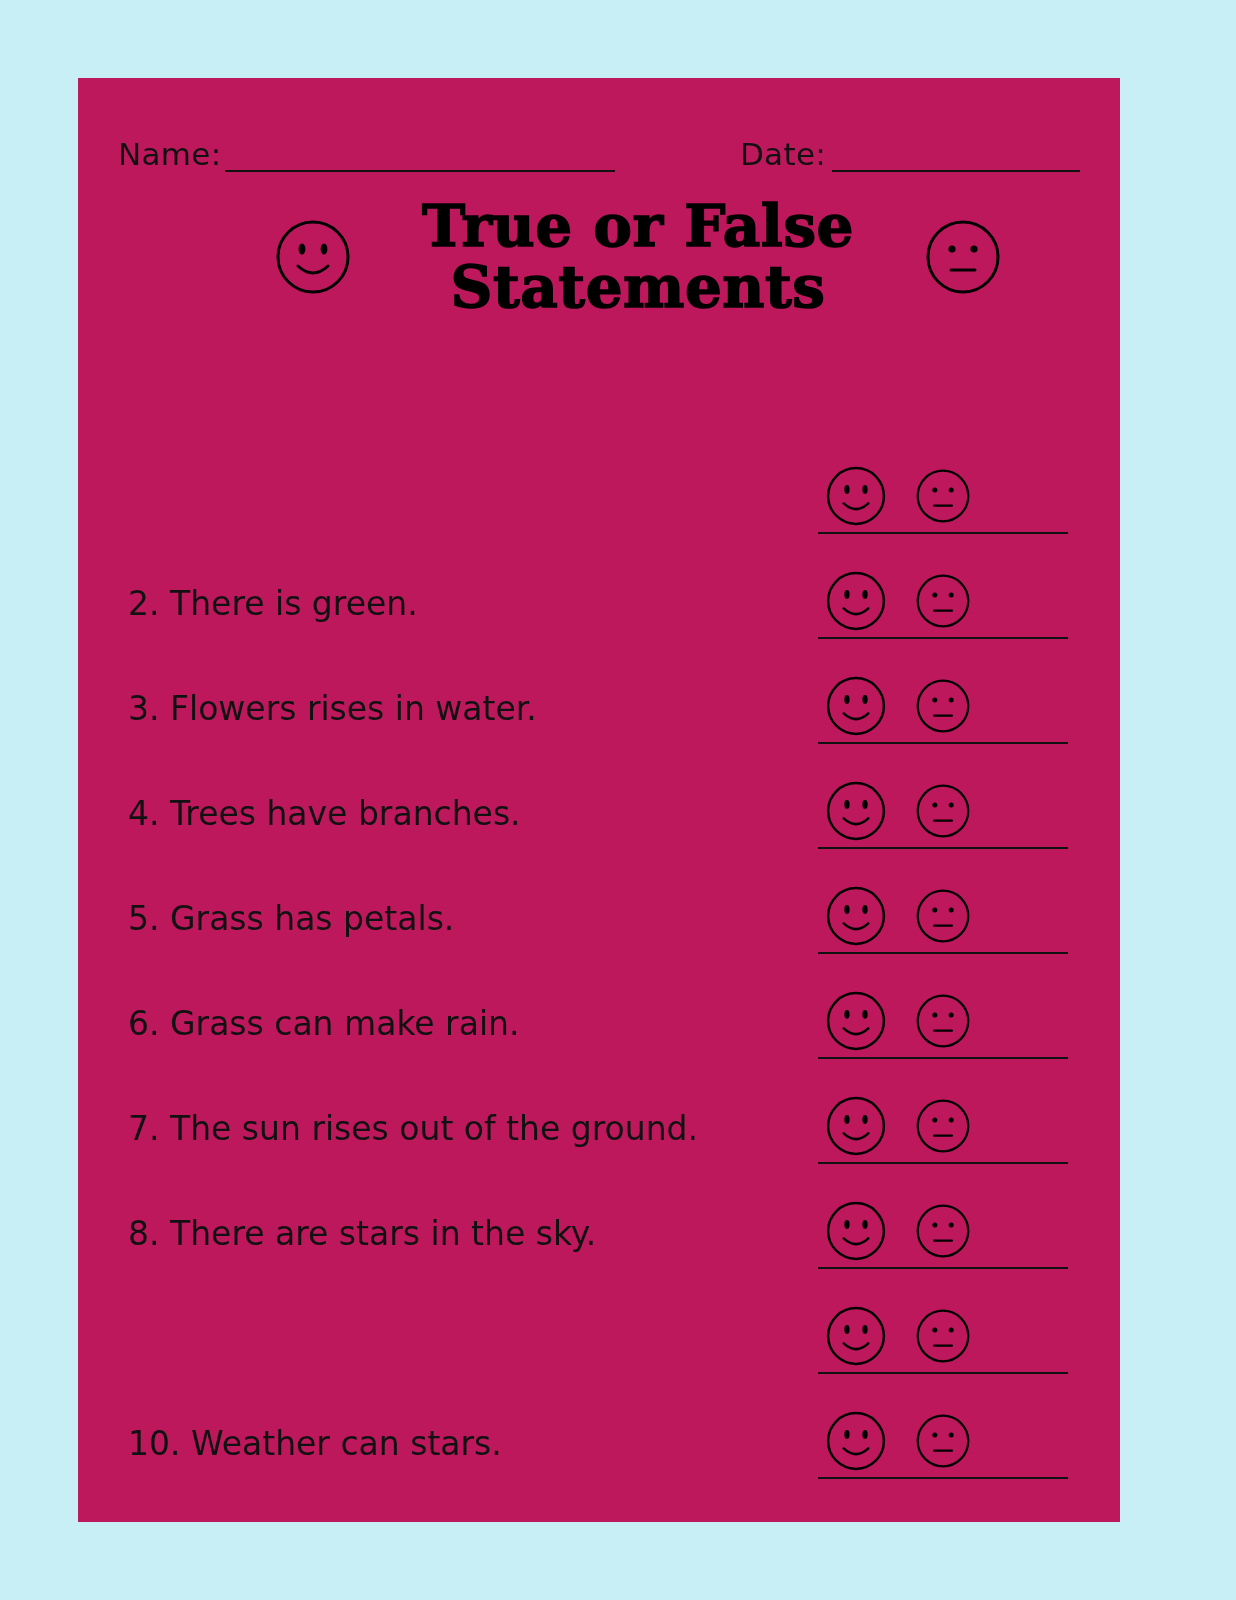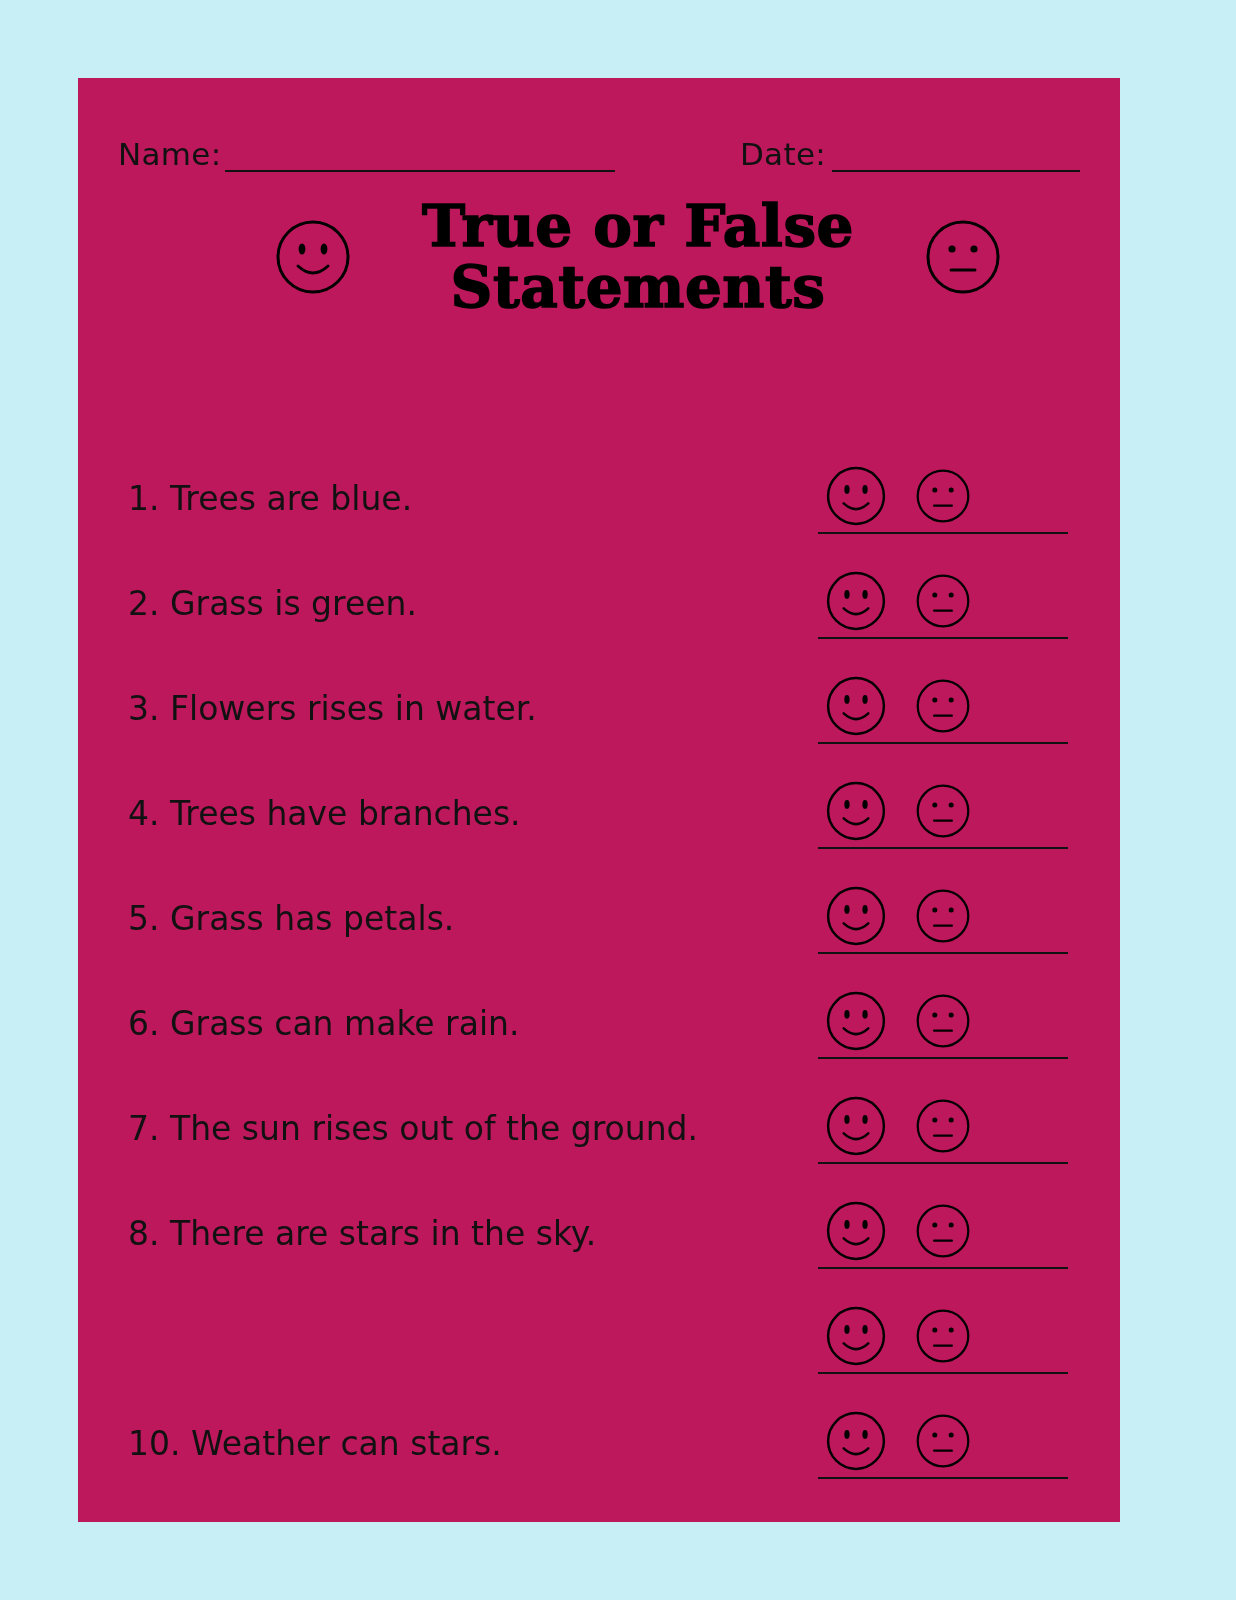--- a/index.html
+++ b/index.html
@@ -167,24 +167,20 @@
           <circle cx="50" cy="31" r="3.6" fill="#000"></circle>
           <line x1="27" y1="52" x2="51" y2="52" stroke="#000" stroke-width="3" stroke-linecap="round"></line>
         </svg>
       </span>
     </div>
 
 
     <div class="list">
 
       <div class="row">
-        <div class="q-text">
-          <span class="q-num">1.</span>
-          <span>Trees are blue.</span>
-        </div>
         <div class="answer">
           <div class="answer-faces">
             <span class="face">
               <svg width="64" height="64" viewBox="0 0 78 78">
                   <circle cx="39" cy="39" r="34" fill="none" stroke="#000" stroke-width="3"></circle>
                   <ellipse cx="28" cy="31" rx="3.2" ry="5.4" fill="#000"></ellipse>
                   <ellipse cx="50" cy="31" rx="3.2" ry="5.4" fill="#000"></ellipse>
                   <path d="M24 48 Q39 62 54 48" fill="none" stroke="#000" stroke-width="3" stroke-linecap="round"></path>
                 </svg>
             </span>
@@ -197,21 +193,21 @@
                 </svg>
             </span>
           </div>
           <div class="answer-line"></div>
         </div>
       </div>
 
       <div class="row">
         <div class="q-text">
           <span class="q-num">2.</span>
-          <span>Grass is green.</span>
+          <span>There is green.</span>
         </div>
         <div class="answer">
           <div class="answer-faces">
             <span class="face">
               <svg width="64" height="64" viewBox="0 0 78 78">
                   <circle cx="39" cy="39" r="34" fill="none" stroke="#000" stroke-width="3"></circle>
                   <ellipse cx="28" cy="31" rx="3.2" ry="5.4" fill="#000"></ellipse>
                   <ellipse cx="50" cy="31" rx="3.2" ry="5.4" fill="#000"></ellipse>
                   <path d="M24 48 Q39 62 54 48" fill="none" stroke="#000" stroke-width="3" stroke-linecap="round"></path>
                 </svg>

